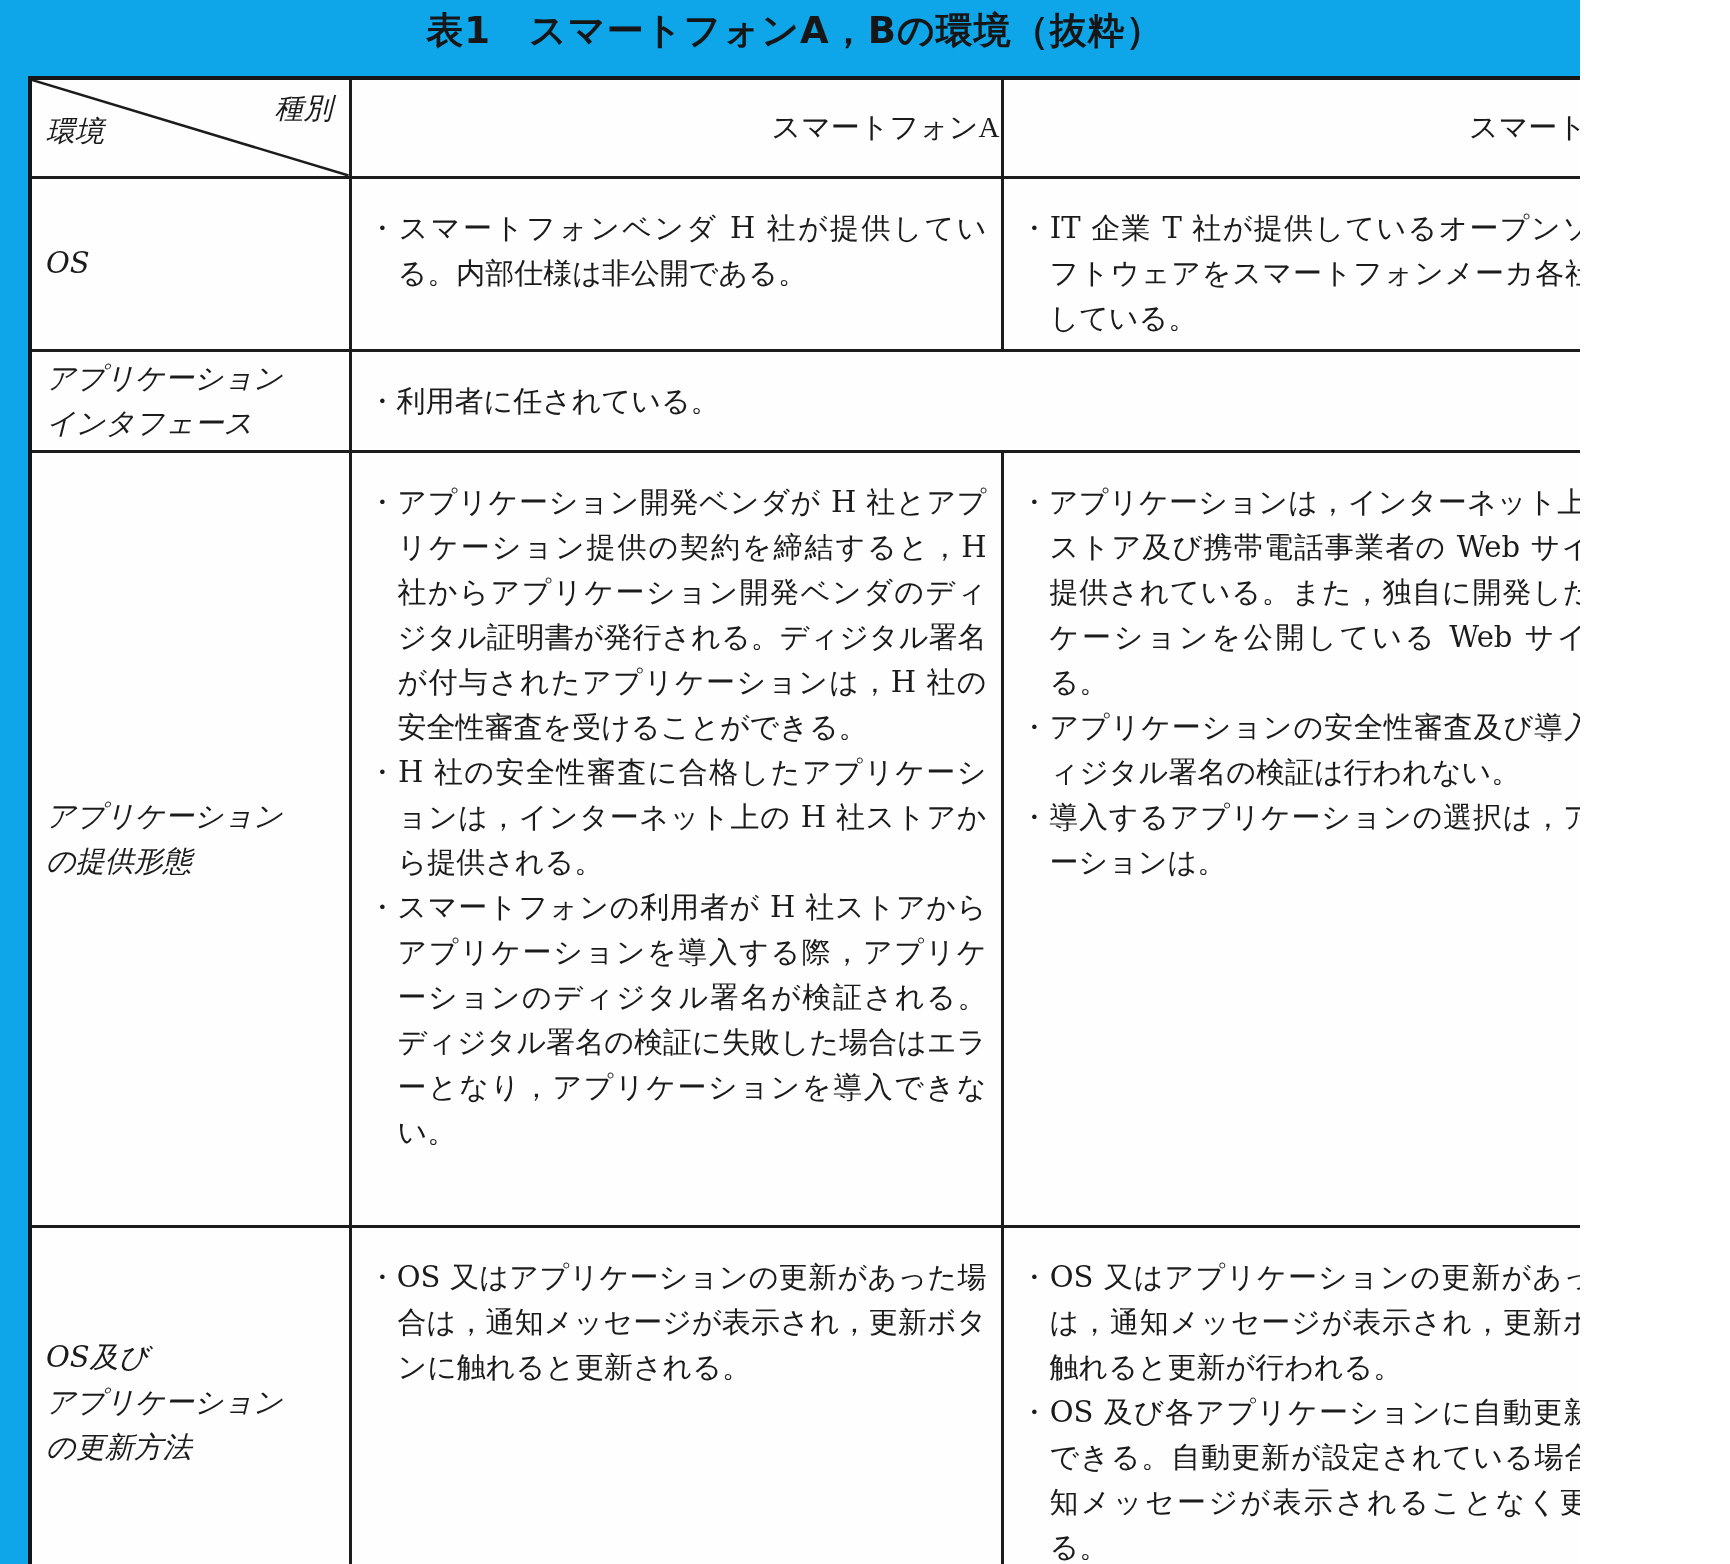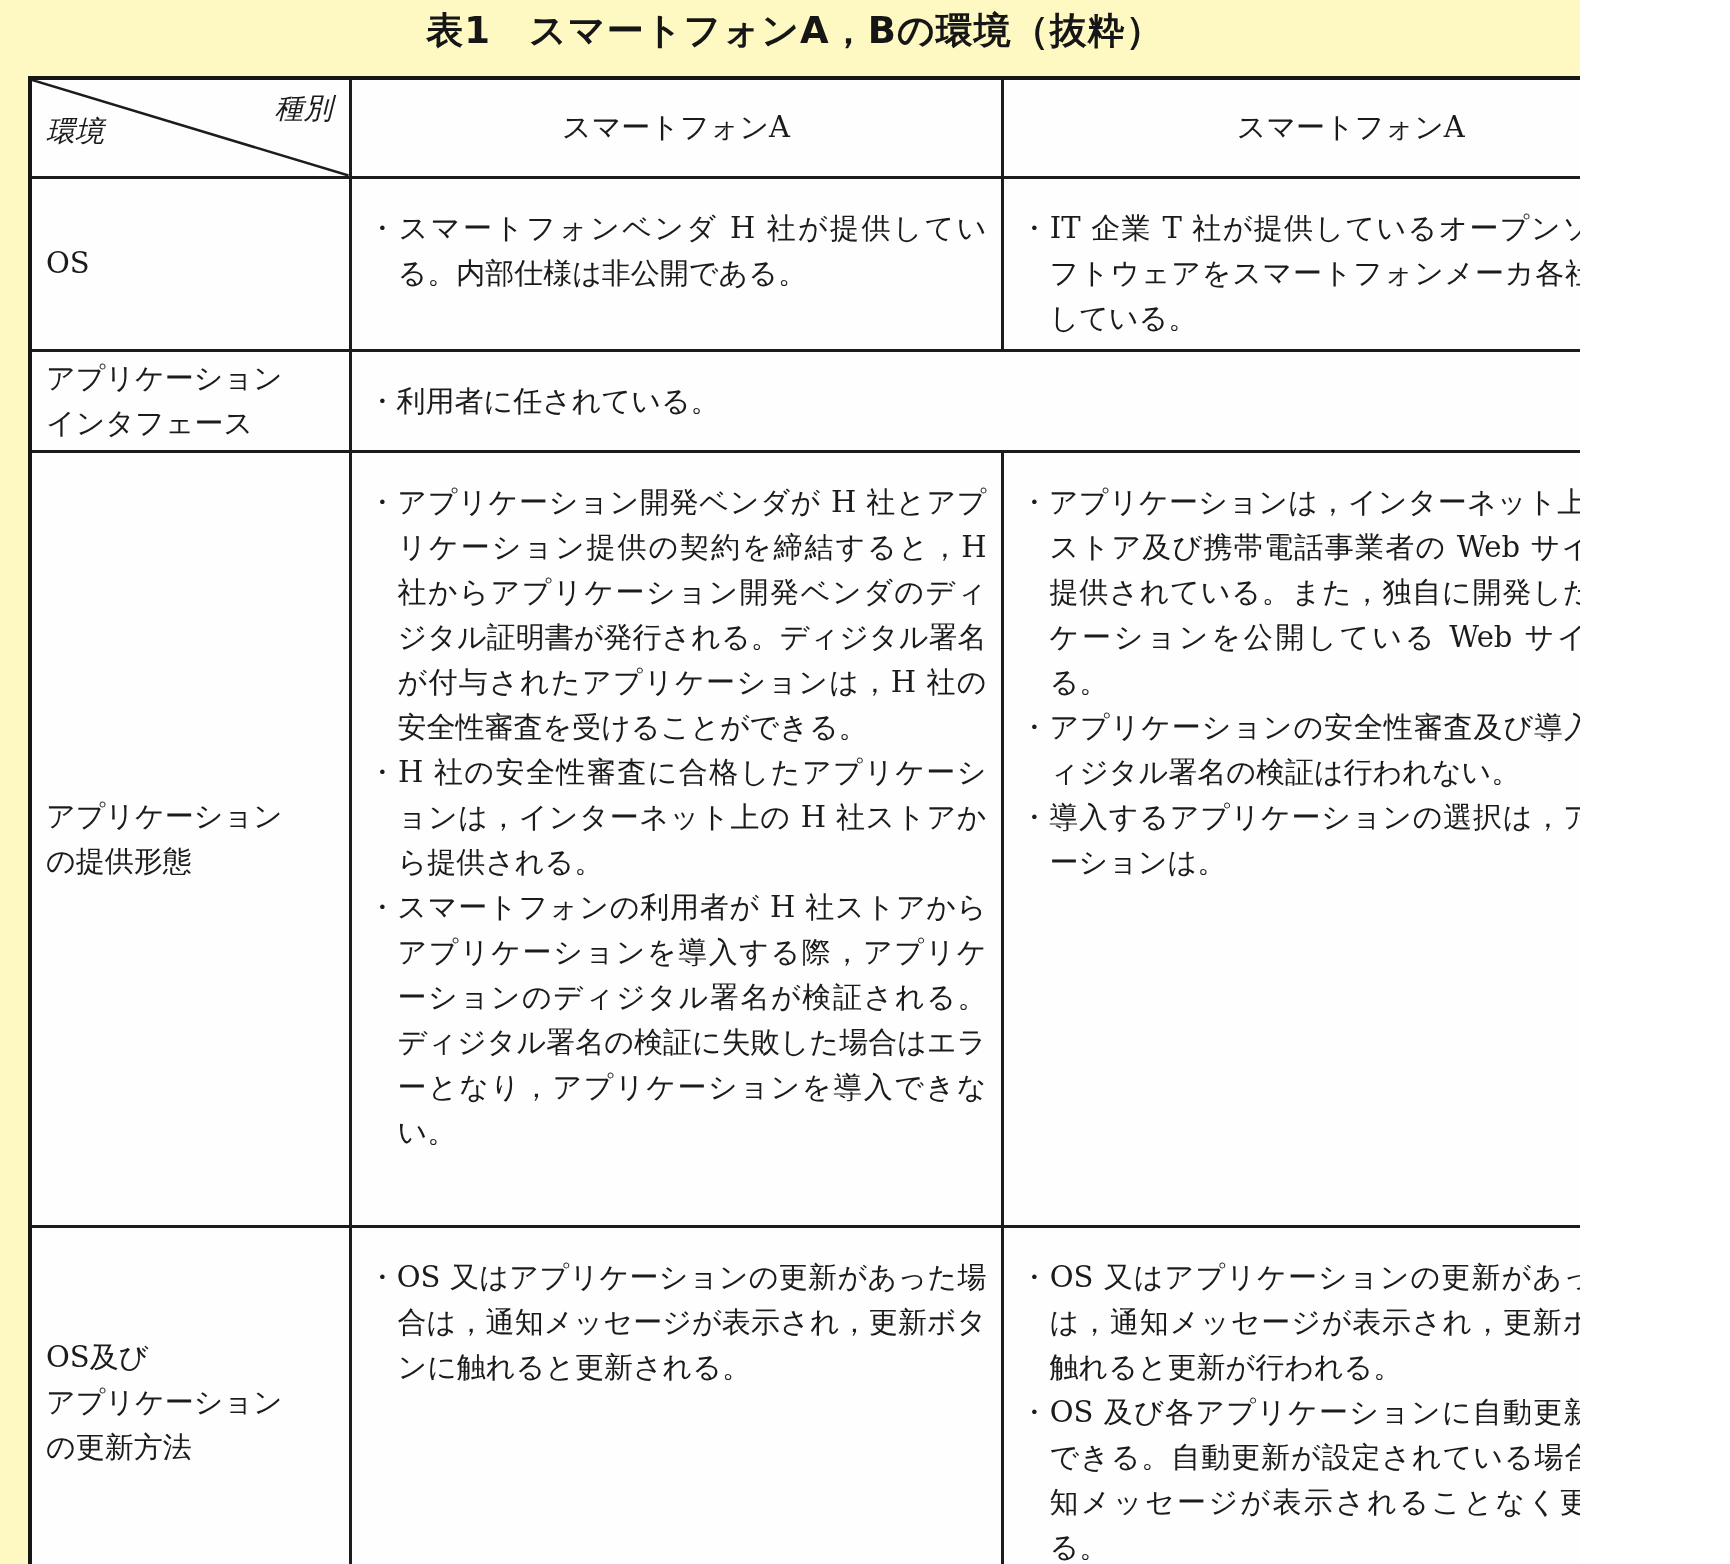--- a/index.html
+++ b/index.html
@@ -4,21 +4,21 @@
 <style>
   html, body {
     margin: 0;
     padding: 0;
     background: #ffffff;
   }
   .sheet {
     position: relative;
     width: 1580px;
     height: 1564px;
-    background: #fef9c3;
+    background: #0ea5e9;
     color: #1b1b1b;
     font-family: "DejaVu Serif", "Liberation Serif", serif;
     overflow: hidden;
   }
   .doc-title {
     position: absolute;
     top: 6px;
     left: 0;
     width: 1590px;
     text-align: center;
@@ -70,27 +70,29 @@
     position: absolute;
     top: 6px;
     right: 16px;
   }
   .corner-env {
     position: absolute;
     bottom: 22px;
     left: 14px;
   }
   th.col-head {
-    text-align: center;
+    text-align: right;
     vertical-align: middle;
+    font-family: Liberation Serif, serif;
   }
   td.row-label {
     vertical-align: middle;
     padding: 4px 8px 4px 14px;
     line-height: 48px;
+    font-style: italic;
   }
   td.cell-content {
     vertical-align: top;
     padding: 27px 14px 8px 16px;
   }
   .bullet {
     padding-left: 30px;
     text-indent: -30px;
     text-align: justify;
   }

